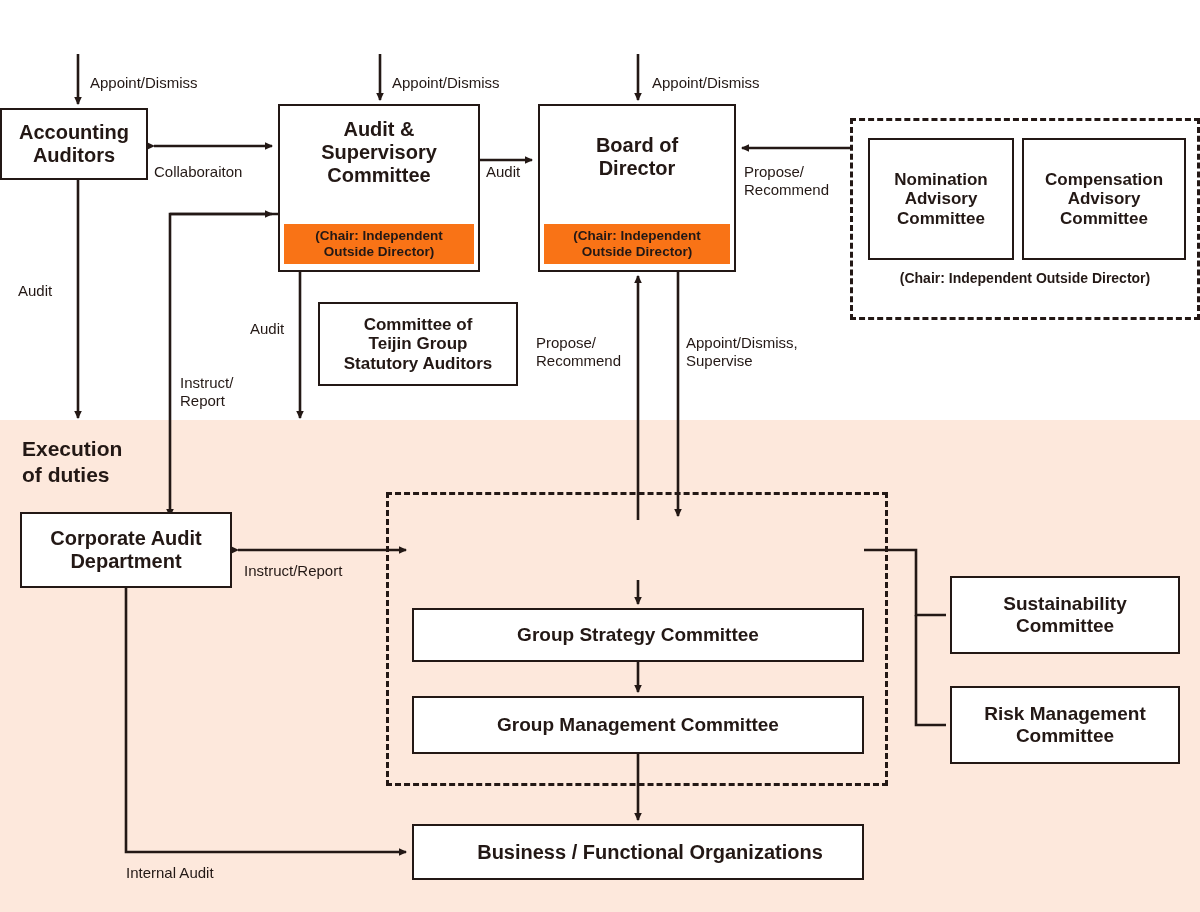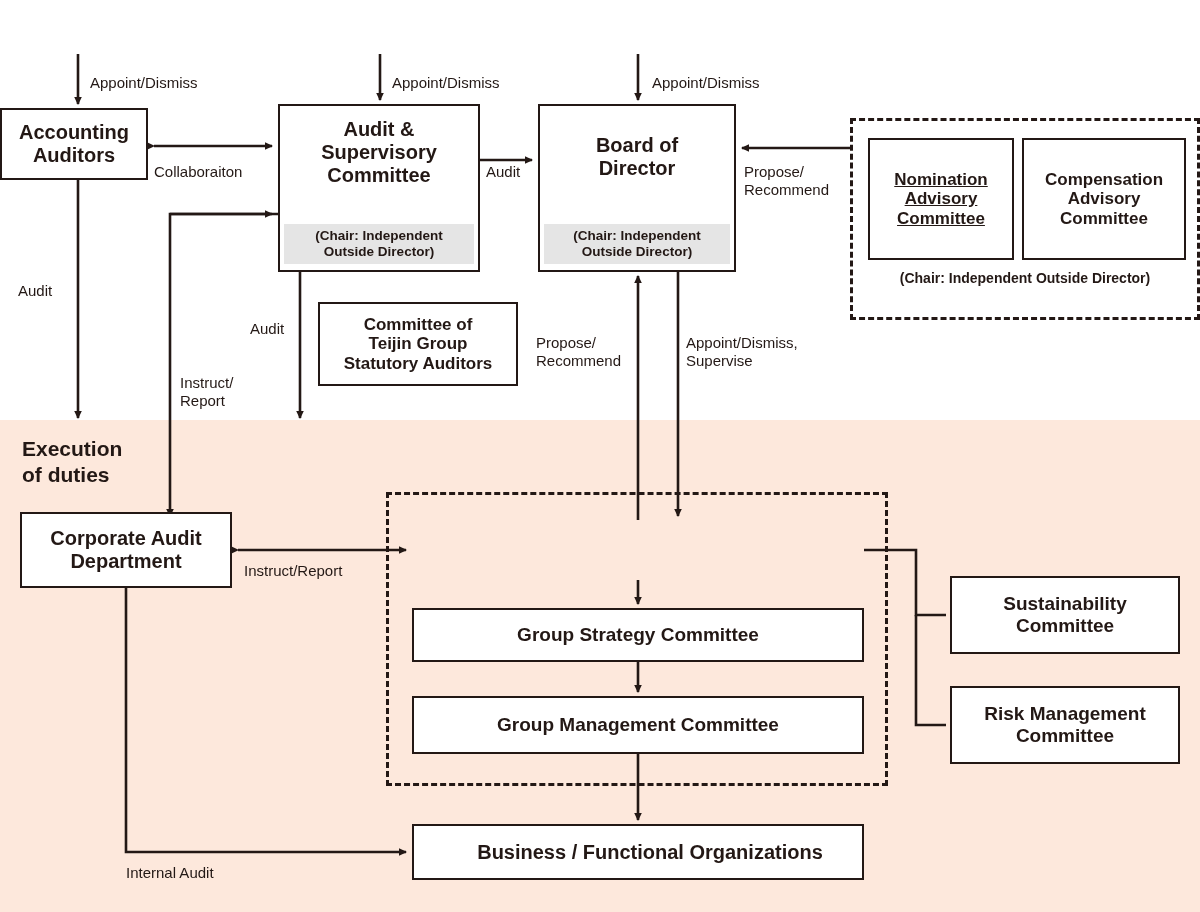--- a/index.html
+++ b/index.html
@@ -58,21 +58,21 @@
     display: flex;
     flex-direction: column;
     align-items: center;
     justify-content: center;
     text-align: center;
     font-weight: bold;
   }
   .box .title { line-height: 1.15; }
   .chair-note {
     box-sizing: border-box;
-    background: #e5e5e5;
+    background: #f97316;
     font-size: 13.5px;
     font-weight: bold;
     line-height: 1.2;
     text-align: center;
     padding: 4px 16px;
     color: #231815;
   }
 
   
   #box-accounting-auditors { left: 0px; top: 108px; width: 148px; height: 72px; font-size: 20px; border-left-width: 2.5px; }
@@ -211,21 +211,21 @@
   </div>
 
   <div class="abs box" id="box-statutory-auditors">
     <div class="title" style="white-space: pre-line;">Committee of
 Teijin Group
 Statutory Auditors</div>
   </div>
 
   <div class="abs" id="advisory-dashed"></div>
   <div class="abs box" id="box-nomination">
-    <div class="title" style="white-space: pre-line; text-decoration: underline;">Nomination
+    <div class="title" style="white-space: pre-line;">Nomination
 Advisory
 Committee</div>
   </div>
   <div class="abs box" id="box-compensation">
     <div class="title" style="white-space: pre-line;">Compensation
 Advisory
 Committee</div>
   </div>
   <div class="abs" id="advisory-chair">(Chair: Independent Outside Director)</div>
 

